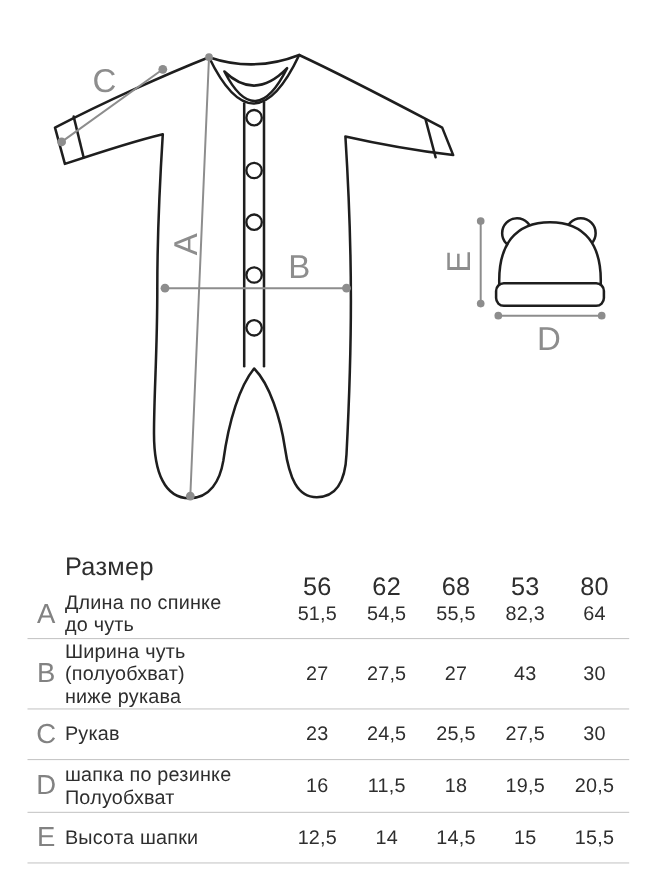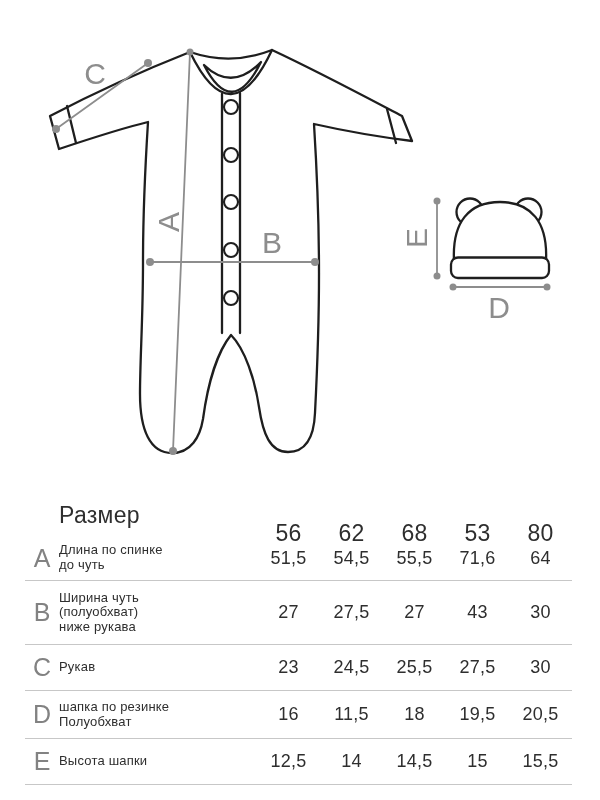--- a/index.html
+++ b/index.html
@@ -22,21 +22,21 @@
   .h-a{height:45px;}
   .h-b{height:64px;}
   .h-c{height:46px;}
   .h-d{height:48px;}
   .h-e{height:46px;}
   .cell-letter{
     width:34px;flex:0 0 34px;text-align:center;
     color:#828282;font-size:25px;line-height:1;
   }
   .cell-label{
-    width:198px;flex:0 0 198px;font-size:13px;line-height:1.12;
+    width:198px;flex:0 0 198px;font-size:18px;line-height:1.12;
     letter-spacing:.2px;
   }
   .cell-label .ln{display:block;}
   .cell-val{flex:1 1 0;text-align:center;font-size:18px;letter-spacing:.2px;}
   .t-row.header .cell-label{font-size:23px;letter-spacing:.3px;}
   .t-row.header .cell-val{font-size:23px;margin-top:35px;}
 
   
   .garment{stroke:#1e1e1e;stroke-width:2.3;fill:none;stroke-linejoin:round;stroke-linecap:round;}
   .garment.filled{fill:#ffffff;}
@@ -137,21 +137,21 @@
 
     <div class="t-row bordered h-a">
       <div class="cell-letter">A</div>
       <div class="cell-label">
         <span class="ln">Длина по спинке</span>
         <span class="ln">до чуть</span>
       </div>
       <div class="cell-val">51,5</div>
       <div class="cell-val">54,5</div>
       <div class="cell-val">55,5</div>
-      <div class="cell-val">71,6</div>
+      <div class="cell-val">82,3</div>
       <div class="cell-val">64</div>
     </div>
 
     <div class="t-row bordered h-b">
       <div class="cell-letter">B</div>
       <div class="cell-label">
         <span class="ln">Ширина чуть</span>
         <span class="ln">(полуобхват)</span>
         <span class="ln">ниже рукава</span>
       </div>

